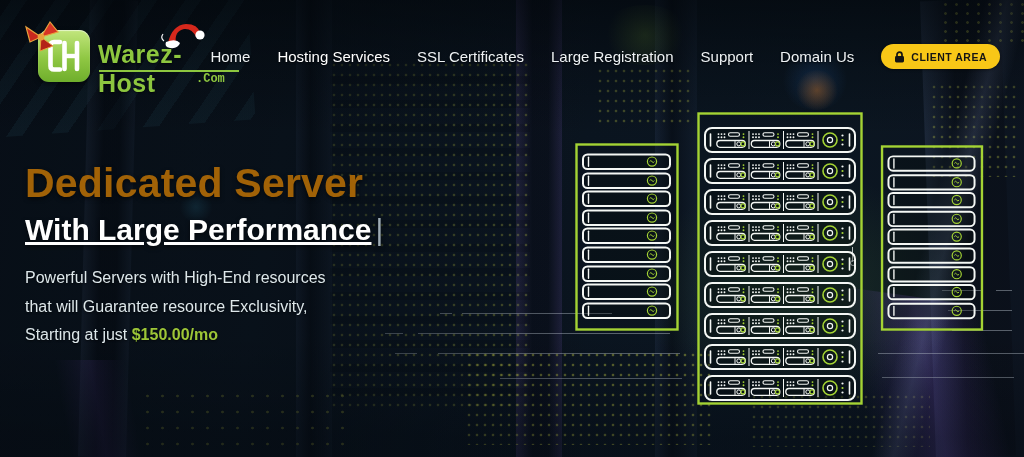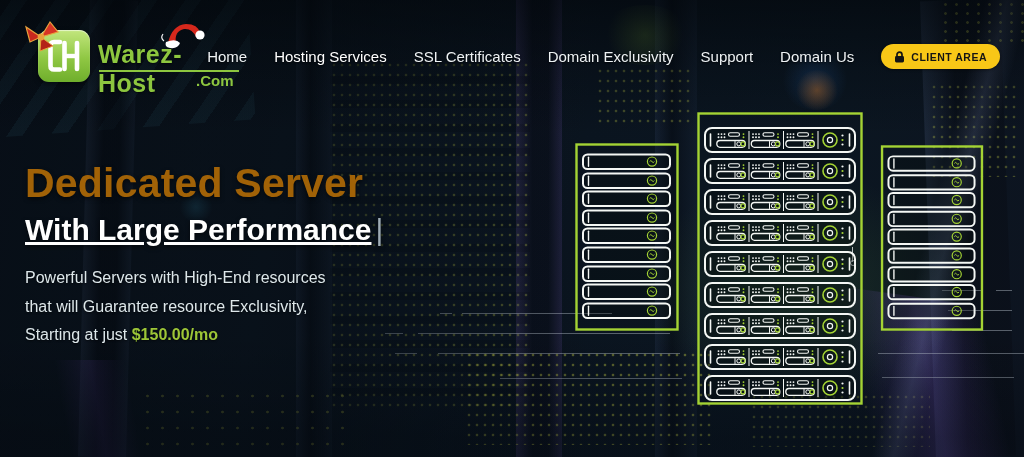--- a/index.html
+++ b/index.html
@@ -53,21 +53,21 @@
 
   
   .header { left:0; top:0; width:1024px; height:100px; z-index:30; }
   .logo { left:24px; top:20px; width:215px; height:66px; }
   .logo-badge { left:14px; top:10px; width:52px; height:52px; border-radius:11px;
     background:linear-gradient(180deg,#c2e67d 0%,#8fc743 55%,#6fae2c 100%);
     box-shadow:0 2px 5px rgba(0,0,0,.5), inset 0 1px 1px rgba(255,255,255,.6); }
   .logo-word { left:74px; top:20px; font-size:25px; font-weight:bold; letter-spacing:.5px;
     color:#8dc63f; text-shadow:0 1px 2px rgba(0,0,0,.6); }
   .logo-underline { left:75px; top:50px; width:140px; height:2px; background:#8dc63f; }
-  .logo-tld { left:172px; top:52px; font-size:15px; font-weight:bold; color:#8dc63f; }
+  .logo-tld { left:172px; top:52px; font-size:12px; font-weight:bold; color:#8dc63f;font-family:Liberation Mono, monospace; }
   .nav { right:24px; top:44px; display:flex; align-items:center; gap:27px; }
   .nav a { color:#eef2f4; text-decoration:none; font-size:15px; white-space:nowrap;
     text-shadow:0 1px 2px rgba(0,0,0,.7); }
   .nav a.active { font-weight:normal; color:#ffffff; }
   .btn-client { display:flex; align-items:center; gap:6px; height:25px; padding:0 13px;
     background:#f8c717; border-radius:13px; border:none; cursor:pointer;
     font-family:"Liberation Sans", sans-serif; font-size:10.5px; font-weight:bold;
     letter-spacing:.5px; color:#141414; box-shadow:0 1px 3px rgba(0,0,0,.4); }
 
   
@@ -240,21 +240,21 @@
       <path d="M8 23 Q18 19 22 24 Q20 30 12 29 Q6 28 8 23 Z" fill="#ffffff"></path>
       <circle cx="42" cy="16" r="4.6" fill="#ffffff"></circle>
       <path d="M6 22 q-4 -3 -1 -7" fill="none" stroke="#f2f2f2" stroke-width="1.2"></path>
     </svg>
   </div>
 
   <nav class="abs nav">
     <a href="#">Home</a>
     <a href="#" class="active">Hosting Services</a>
     <a href="#">SSL Certificates</a>
-    <a href="#">Domain Exclusivity</a>
+    <a href="#">Large Registration</a>
     <a href="#">Support</a>
     <a href="#">Domain Us</a>
     <button class="btn-client">
       <svg width="11" height="12" viewBox="0 0 11 12">
         <rect x="1" y="5" width="9" height="6.4" rx="1.4" fill="#141414"></rect>
         <path d="M3 5.2 V3.6 a2.5 2.5 0 0 1 5 0 V5.2" fill="none" stroke="#141414" stroke-width="1.7"></path>
       </svg>
       <span>CLIENT AREA</span>
     </button>
   </nav>

